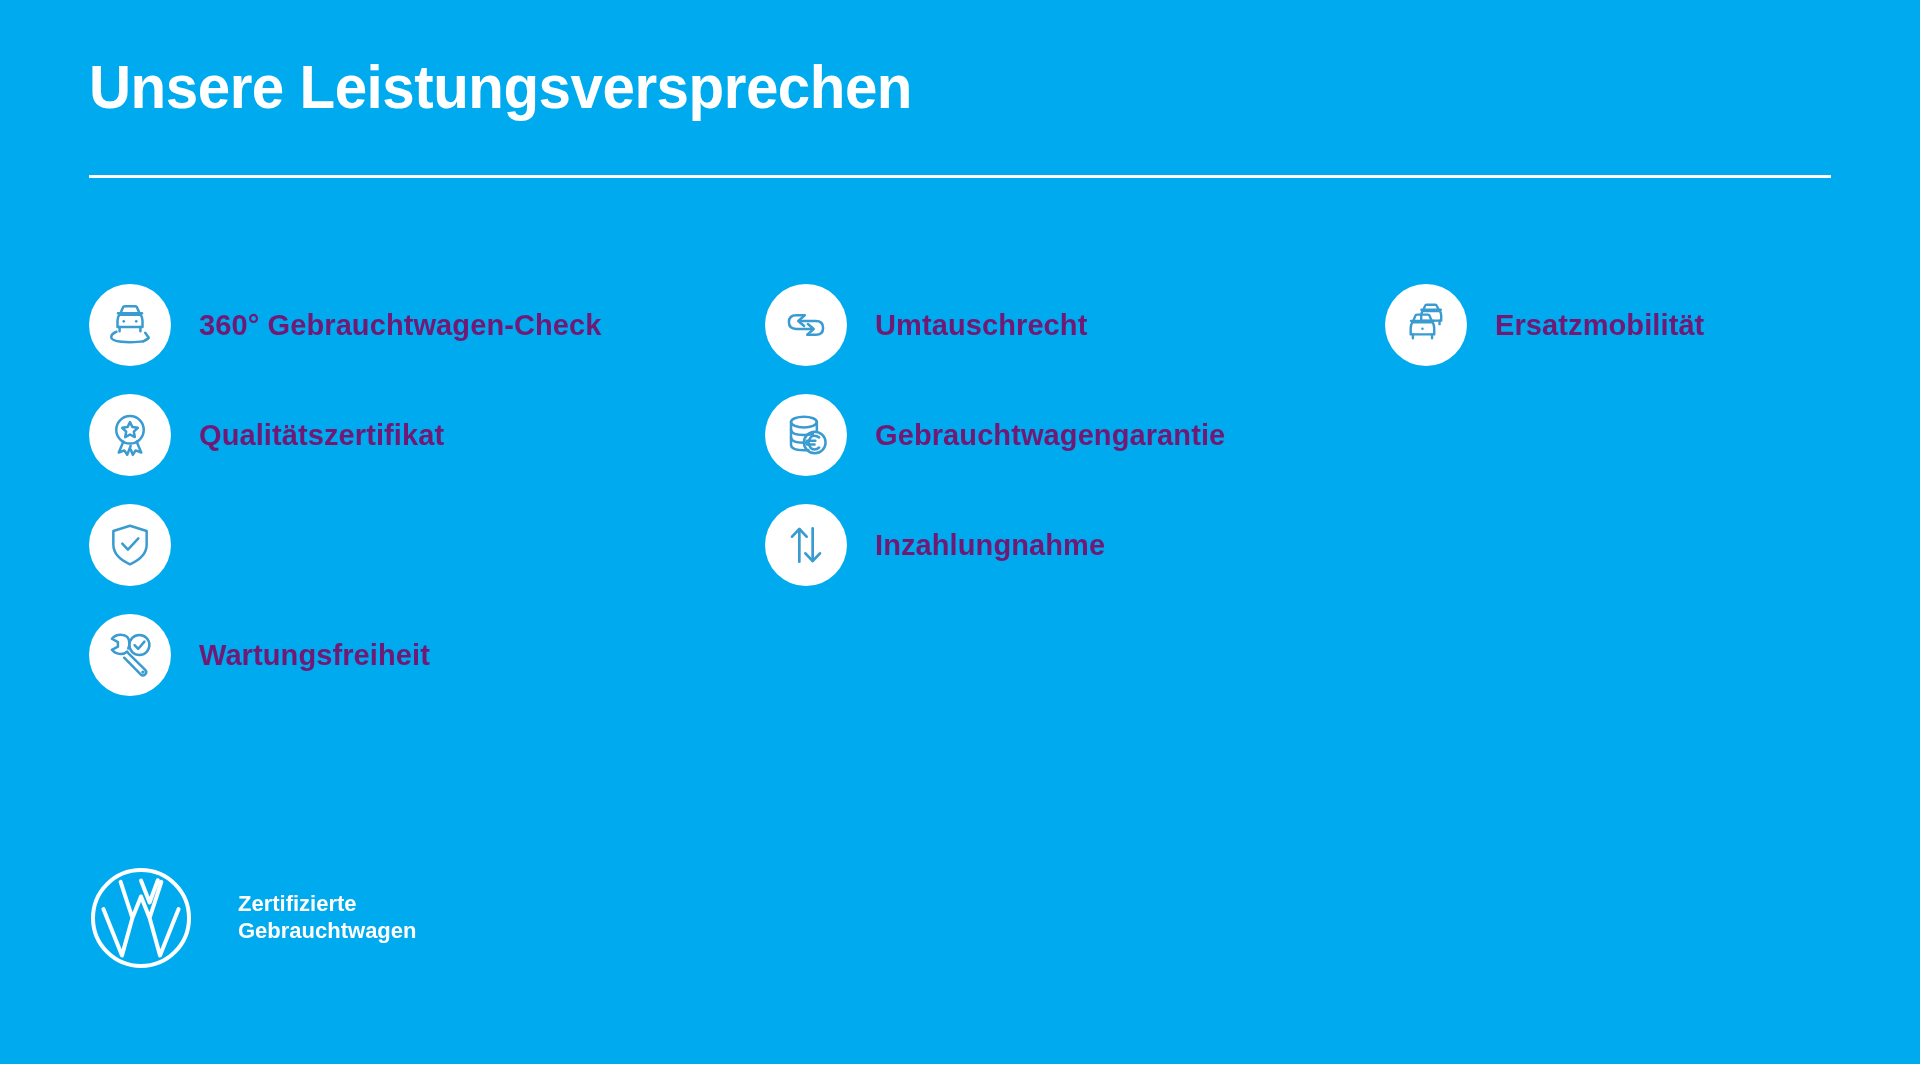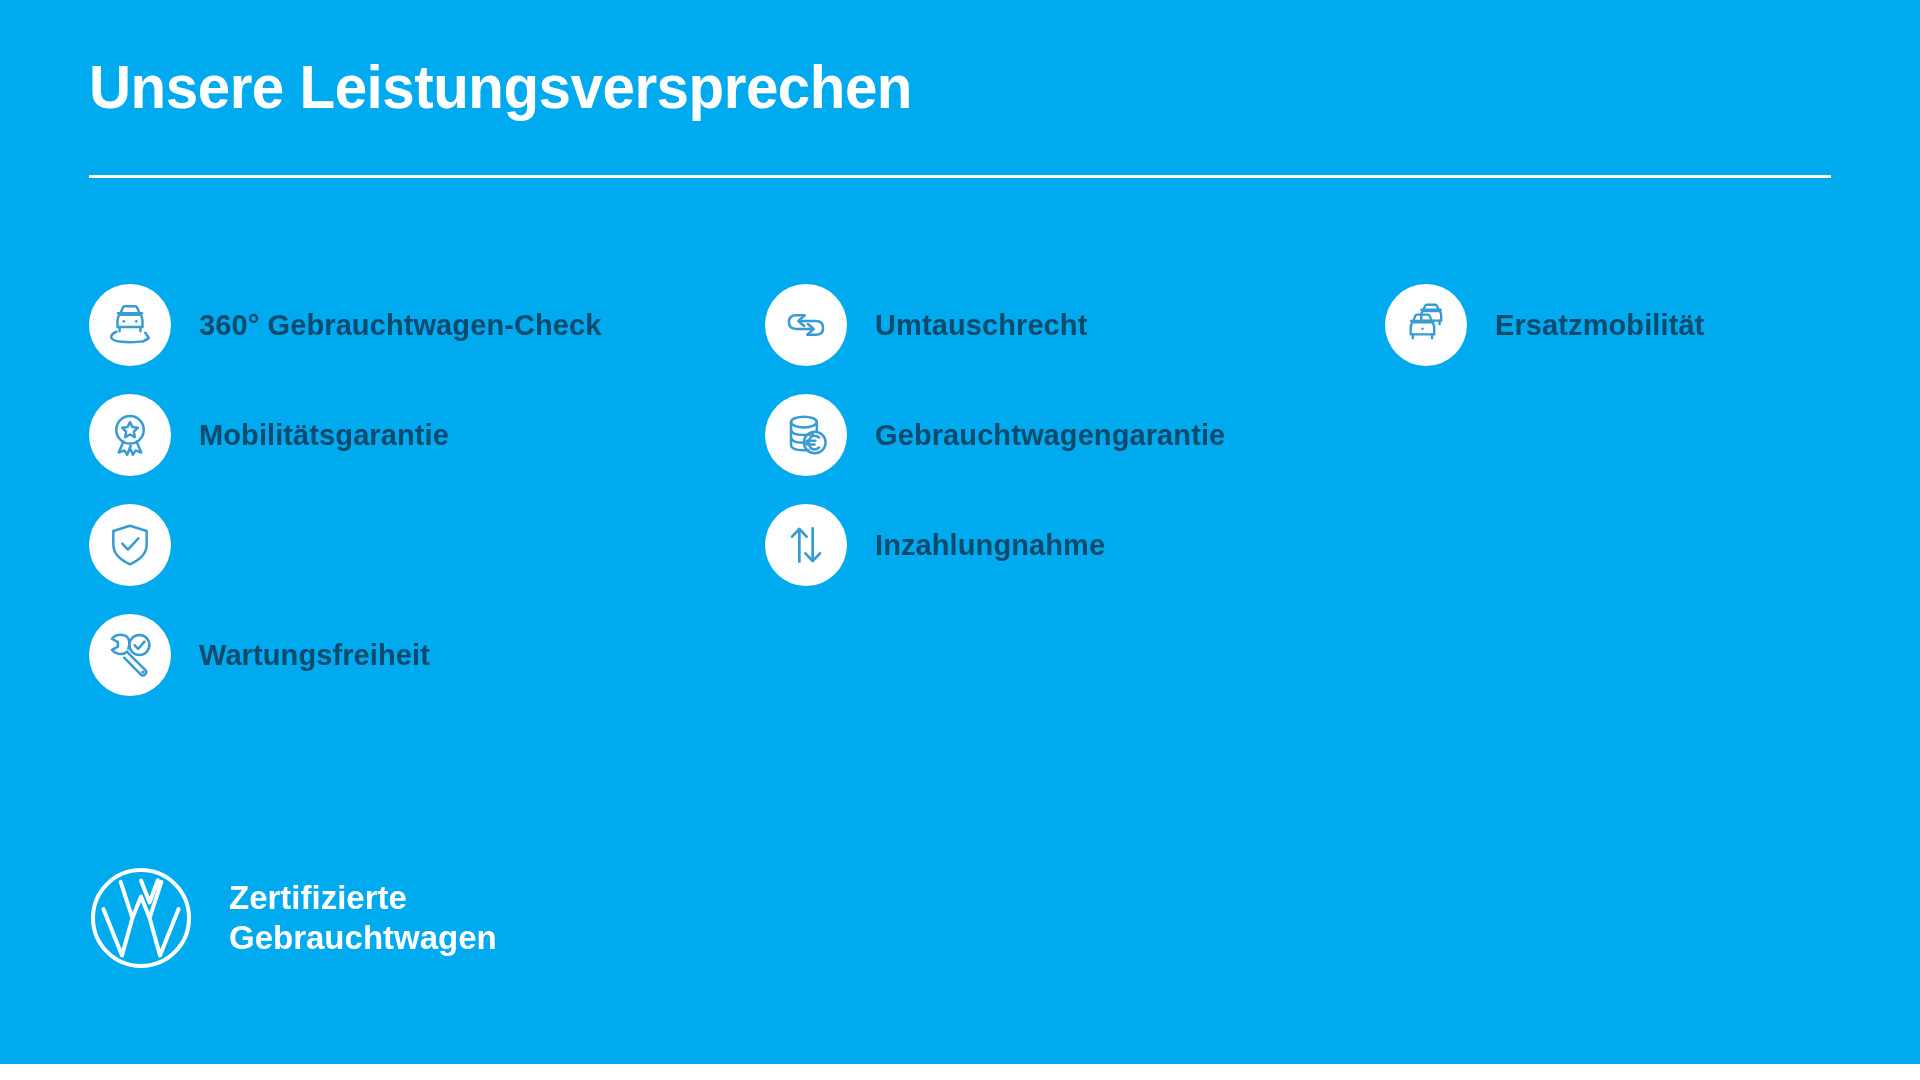--- a/index.html
+++ b/index.html
@@ -69,41 +69,41 @@
   }
   .icon-circle svg {
     display: block;
     width: 50px;
     height: 50px;
   }
   .feature-label {
     margin-left: 28px;
     font-size: 29px;
     font-weight: 700;
-    color: #0c4a6e;
+    color: #701a75;
     white-space: nowrap;
     letter-spacing: 0.1px;
   }
 
   
   #brand-lockup {
     position: absolute;
     left: 89px;
     top: 866px;
     display: flex;
     align-items: center;
   }
   #vw-logo {
     flex: 0 0 auto;
     width: 104px;
     height: 104px;
   }
   #brand-text {
-    margin-left: 36px;
-    font-size: 33px;
+    margin-left: 45px;
+    font-size: 22px;
     font-weight: 700;
     line-height: 1.22;
     color: #FFFFFF;
     white-space: pre-line;
   }
 </style>
 </head>
 <body>
 
 <div id="stage">
@@ -131,21 +131,21 @@
 
     <div class="feature-item">
       <span class="icon-circle">
         <svg viewBox="0 0 48 48" fill="none" stroke="#3A9BD0" stroke-width="2.4" stroke-linecap="round" stroke-linejoin="round">
           <circle cx="24" cy="19" r="13.2"></circle>
           <path d="M24 11.6 L26.3 16.3 L31.5 17.1 L27.7 20.8 L28.6 26 L24 23.5 L19.4 26 L20.3 20.8 L16.5 17.1 L21.7 16.3 Z"></path>
           <path d="M17.6 30.4 L13.2 40.8 L18.6 38.8 L21.3 43 L24.7 34.4"></path>
           <path d="M30.4 30.4 L34.8 40.8 L29.4 38.8 L26.7 43 L24.7 38"></path>
         </svg>
       </span>
-      <span class="feature-label">Mobilitätsgarantie</span>
+      <span class="feature-label">Qualitätszertifikat</span>
     </div>
 
     <div class="feature-item">
       <span class="icon-circle">
         <svg viewBox="0 0 48 48" fill="none" stroke="#3A9BD0" stroke-width="2.4" stroke-linecap="round" stroke-linejoin="round">
           <path d="M24 5.5 L40 10.6 L40 23.5 Q40 35.4 24 42.5 Q8 35.4 8 23.5 L8 10.6 Z"></path>
           <path d="M16.6 22.6 L22 28.4 L32 17.6"></path>
         </svg>
       </span>
     </div>

